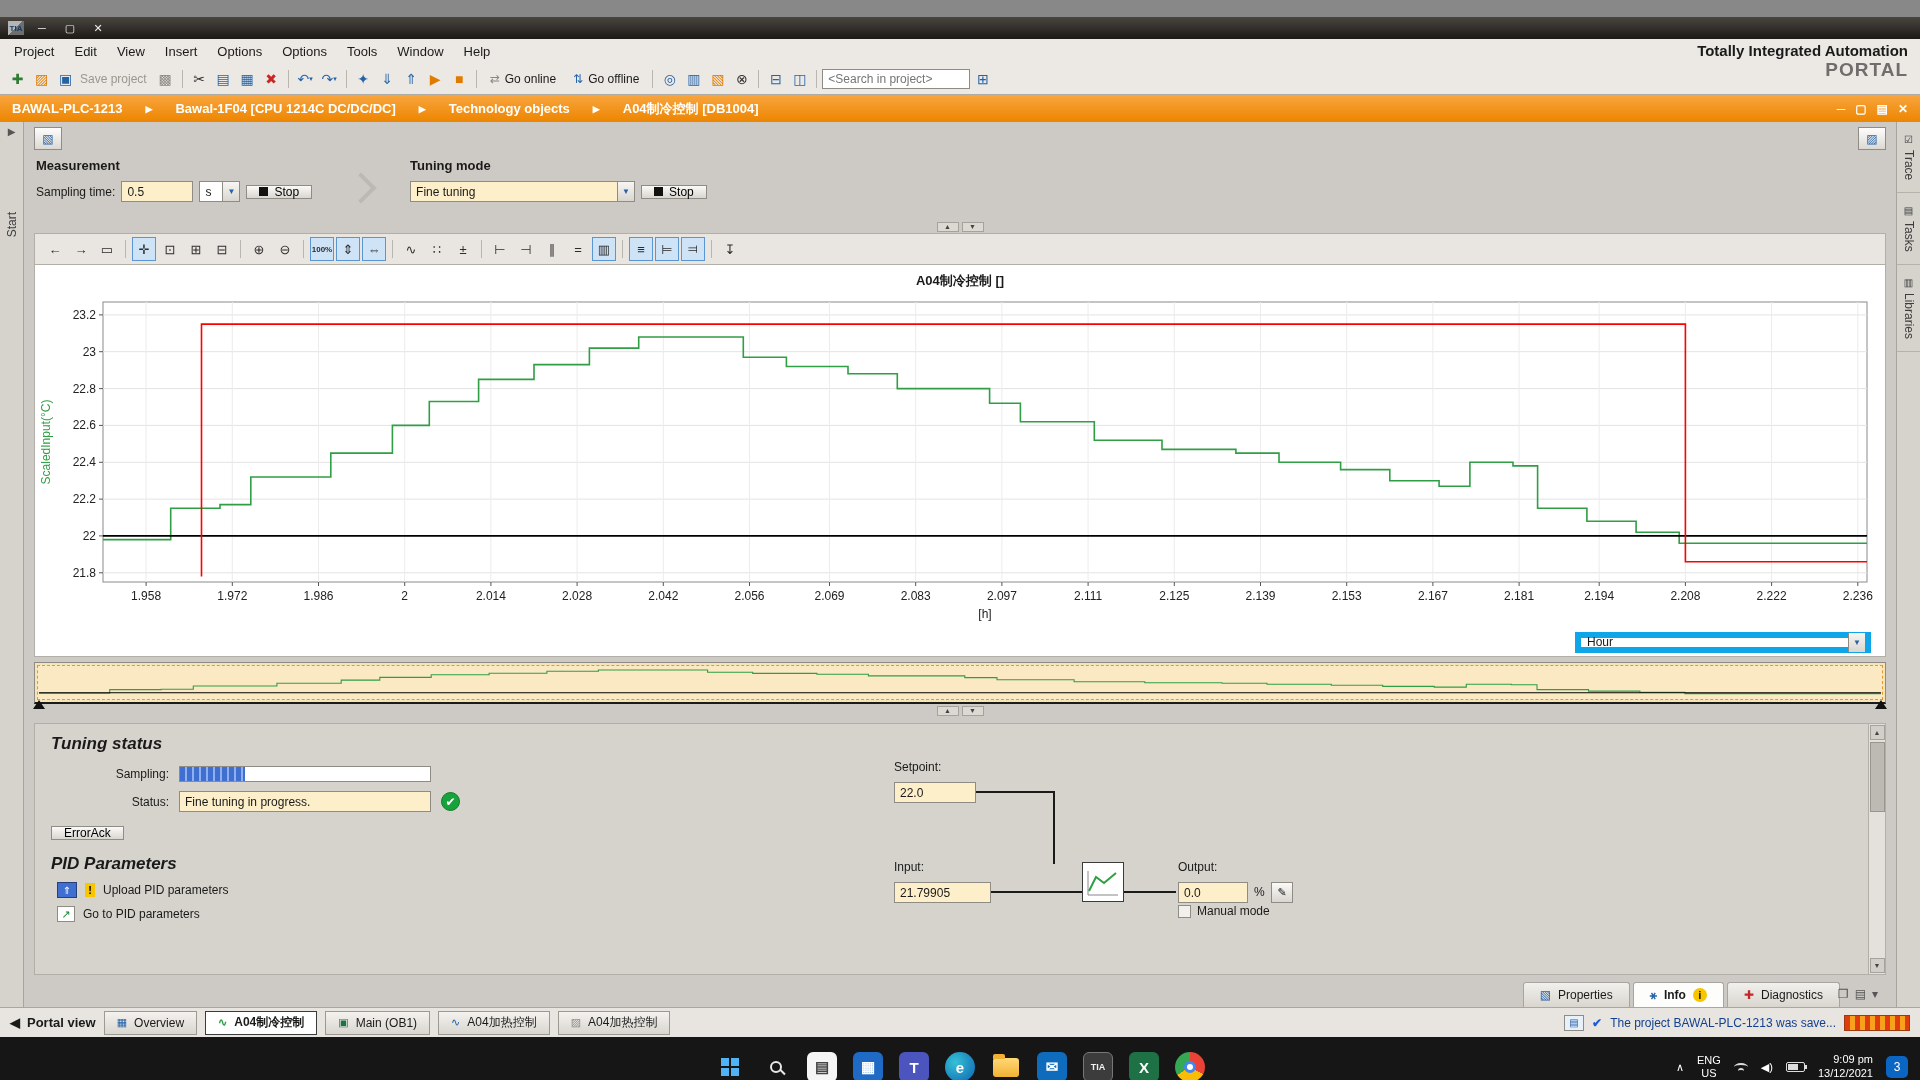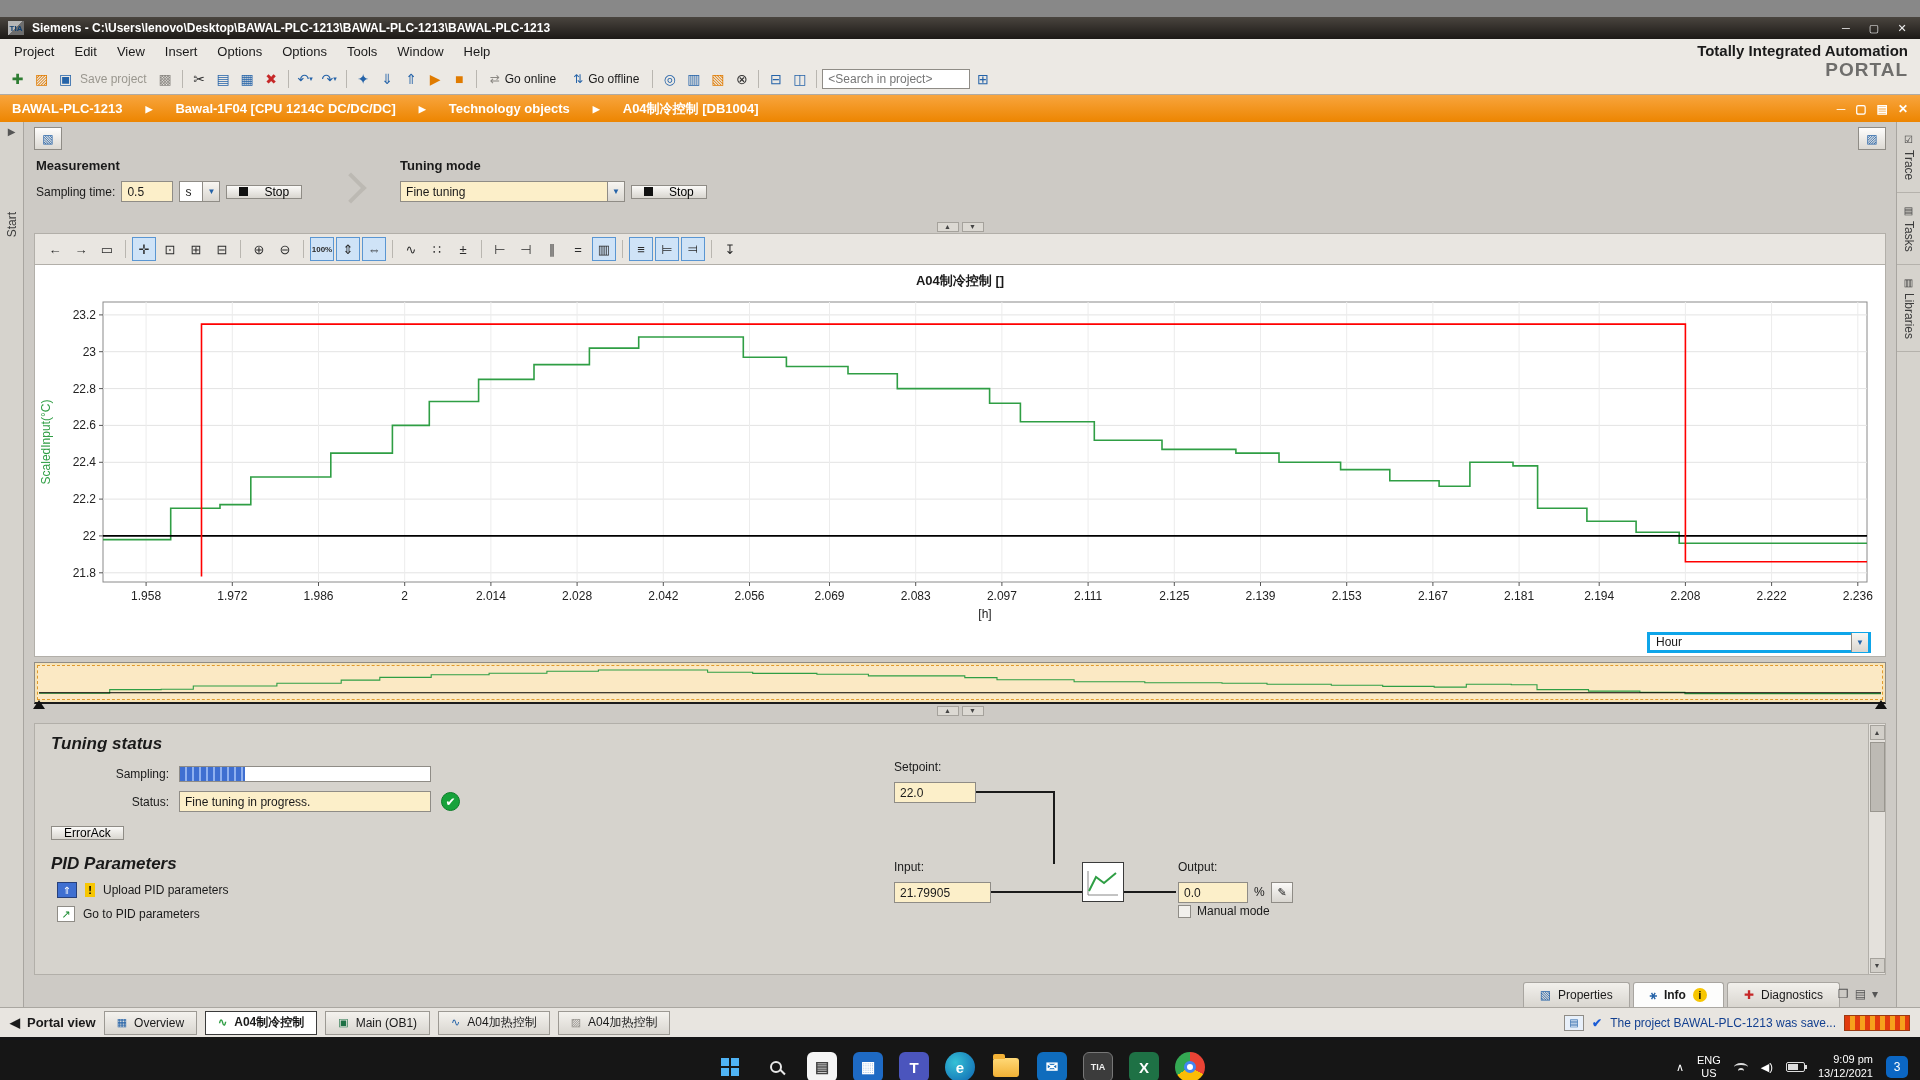--- a/index.html
+++ b/index.html
@@ -52,40 +52,40 @@
   .mini-btn.l { left:10px; } .mini-btn.r { right:10px; }
 
   
   .config-panel { height:64px; display:flex; align-items:stretch; padding:0 12px; gap:18px; flex:0 0 auto; }
   .cfg-h { font-size:13px; font-weight:bold; margin:2px 0 8px; }
   .cfg-row { display:flex; align-items:center; gap:6px; }
   .cfg-label { font-size:12px; }
   .field { background:#fcefc9; border:1px solid #8f8c86; height:21px; font-size:12px; padding:0 5px; display:inline-flex; align-items:center; font-family:"Liberation Sans",sans-serif; }
   .white-field { background:#fff; }
   .drop-btn { width:17px; height:21px; border:1px solid #8f8c86; border-left:none; background:linear-gradient(#f8f6f2,#d9d6d0); display:inline-flex; align-items:center; justify-content:center; font-size:8px; color:#2563a8; }
-  .btn3d { border:1px solid #8f8c86; background:linear-gradient(#fbfaf8,#d9d6d0); font-size:12px; height:14px; display:inline-flex; align-items:center; gap:16px; padding:2px 12px; font-family:"Liberation Sans",sans-serif; }
+  .btn3d { border:1px solid #8f8c86; background:linear-gradient(#fbfaf8,#d9d6d0); font-size:12px; height:14px; display:inline-flex; align-items:center; gap:6px; padding:2px 12px; font-family:"Liberation Sans",sans-serif; }
   .stop-sq { width:9px; height:9px; background:#111; display:inline-block; }
   .chevron-sep { align-self:center; width:22px; height:22px; border-right:4px solid #bcb9b3; border-top:4px solid #bcb9b3; transform:rotate(45deg); margin:0 20px; }
 
   .splitter { height:13px; display:flex; justify-content:center; align-items:center; gap:3px; flex:0 0 auto; }
   .split-btn { width:22px; height:10px; border:1px solid #a5a29c; background:#dcd9d3; font-size:7px; display:flex; align-items:center; justify-content:center; color:#444; }
 
   
   .chart-toolbar { height:32px; background:#e9e6e1; border:1px solid #b2afa9; display:flex; align-items:center; gap:2px; padding:0 8px; margin:0 10px; flex:0 0 auto; }
   .ct { min-width:24px; height:24px; display:inline-flex; align-items:center; justify-content:center; font-size:13px; border:1px solid transparent; color:#2b2b2b; }
   .ct.active { background:#cfe3f7; border-color:#5a96d2; }
   .ct.small-txt { font-size:8px; font-weight:bold; }
   .ct-sep { width:1px; height:18px; background:#b9b6b0; margin:0 4px; }
 
   
   .chart-wrap { flex:1 1 auto; background:#fff; border:1px solid #b2afa9; border-top:none; margin:0 10px; display:flex; flex-direction:column; min-height:0; }
   .chart-title { text-align:center; font-size:13px; font-weight:bold; padding:7px 0 2px; }
   .chart-body { flex:1 1 auto; position:relative; min-height:0; }
   .hour-row { height:28px; display:flex; justify-content:flex-end; align-items:center; padding:0 14px; flex:0 0 auto; }
-  .hour-select { width:224px; height:21px; background:#fff; border:3px solid #0ea5e9; display:flex; align-items:center; padding-left:6px; justify-content:space-between; }
+  .hour-select { width:296px; height:21px; background:#fff; border:6px solid #0ea5e9; display:flex; align-items:center; padding-left:6px; justify-content:space-between; }
   .hour-select .drop-btn { border:none; border-left:1px solid #8f8c86; height:19px; }
 
   .overview-strip { height:42px; margin:5px 10px 0; border:1px solid #8f8c86; background:#f6e3b6; position:relative; border-bottom:2px solid #1a1a1a; }
   .ov-select { position:absolute; inset:2px; border:1px dashed #e09a2d; background:#fbe9c4; }
   #mini-chart { position:absolute; inset:2px; }
   .ov-handle { position:absolute; bottom:-7px; width:0; height:0; border-left:6px solid transparent; border-right:6px solid transparent; border-bottom:9px solid #111; }
   .ov-handle.l { left:-2px; } .ov-handle.r { right:-2px; }
 
   
   .bottom-panel { height:252px; background:#d6d3cd; border:1px solid #b2afa9; margin:6px 10px 0; display:flex; position:relative; flex:0 0 auto; }
@@ -156,21 +156,20 @@
 
   svg text { font-family:"Liberation Sans",sans-serif; }
 </style>
 </head>
 <body>
 
 <div class="screen">
 
   <div class="title-bar">
     <span class="tia-logo">TIA</span>
-    <span class="title-text">Siemens  -  C:\Users\lenovo\Desktop\BAWAL-PLC-1213\BAWAL-PLC-1213\BAWAL-PLC-1213</span>
     <span class="win-btn">─</span>
     <span class="win-btn">▢</span>
     <span class="win-btn">✕</span>
   </div>
 
   <div class="header">
     <div class="brand">
       <div class="brand-1">Totally Integrated Automation</div>
       <div class="brand-2">PORTAL</div>
     </div>
@@ -256,21 +255,21 @@
       <div class="trace-head">
         <span class="mini-btn l">▧</span>
         <span class="mini-btn r">▨</span>
       </div>
 
       <div class="config-panel">
         <div>
           <div class="cfg-h">Measurement</div>
           <div class="cfg-row">
             <span class="cfg-label">Sampling time:</span>
-            <span class="field" style="width:52px">0.5</span>
+            <span class="field" style="width:72px">0.5</span>
             <span style="display:inline-flex">
               <span class="field white-field" style="width:24px">s</span>
               <span class="drop-btn">▼</span>
             </span>
             <button class="btn3d">
               <span class="stop-sq"></span>
               <span>Stop</span>
             </button>
           </div>
         </div>

